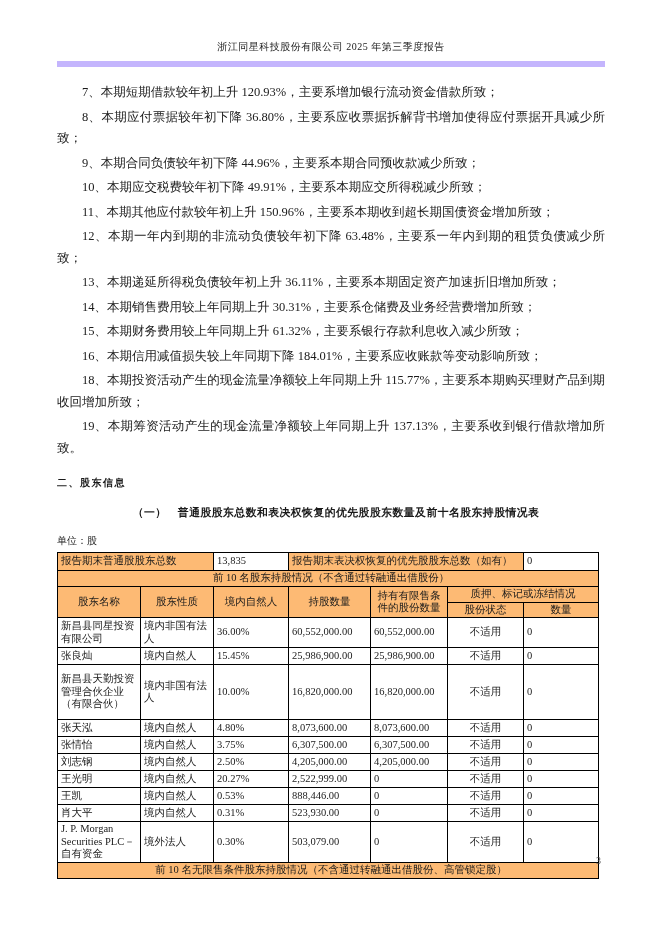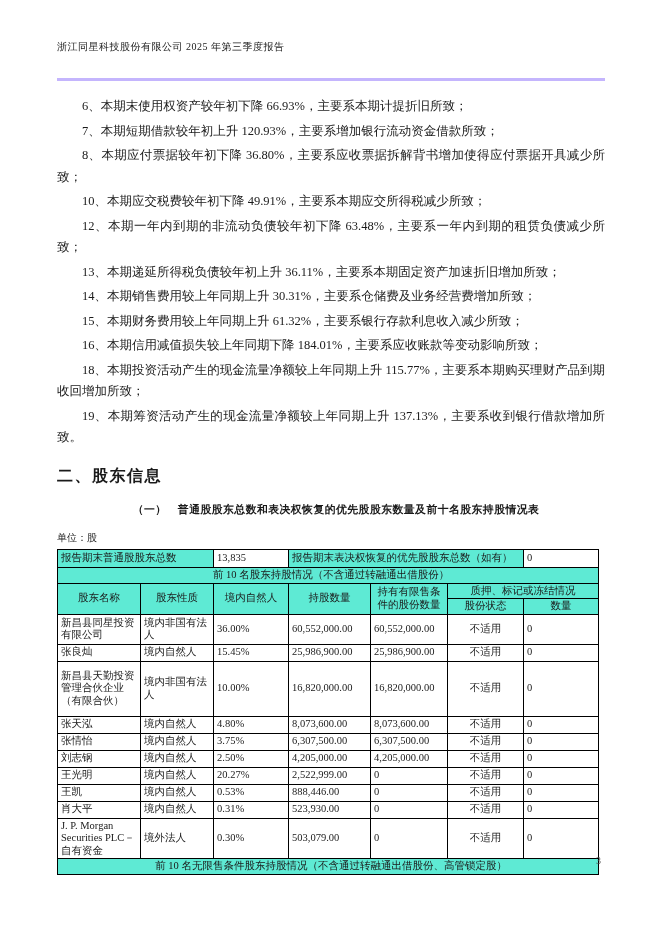--- a/index.html
+++ b/index.html
@@ -4,49 +4,49 @@
 <style>
   html,body { margin:0; padding:0; }
   body {
     width:662px; height:936px; background:#ffffff; position:relative; overflow:hidden;
     font-family:"Liberation Serif","DejaVu Serif",serif; color:#1a1a1a;
     -webkit-font-smoothing:antialiased;
   }
   .content { padding:40px 57px 0 57px; }
 
   .doc-header {
-    text-align:left; font-size:10px; letter-spacing:0.5px;
-    padding-bottom:24px; border-bottom:3px solid #c4b5fd;
+    text-align:center; font-size:10px; letter-spacing:0.5px;
+    padding-bottom:7px; border-bottom:6px solid #c4b5fd;
   }
 
   .notes { margin-top:15px; }
   .note {
     margin:0 0 3px 0; font-size:12.5px; line-height:21.5px;
     text-indent:2em; text-align:justify;
   }
 
   h2.section {
     margin:17px 0 16px 0; font-family:"Liberation Sans","DejaVu Sans",sans-serif;
-    font-size:16px; font-weight:bold; letter-spacing:1.5px;
+    font-size:10px; font-weight:bold; letter-spacing:1.5px;
   }
   h3.subsection {
     margin:16px 0 0 10px; font-family:"Liberation Sans","DejaVu Sans",sans-serif;
     font-size:10.8px; font-weight:bold; letter-spacing:0.5px;text-align:center;
   }
   .unit { font-size:10px; margin:14px 2px 3px 0; }
 
   table.sh {
     border-collapse:collapse; width:541px; table-layout:fixed;
     font-size:10.5px; margin-top:4px;
   }
   table.sh td, table.sh th {
     border:1px solid #000; padding:1px 3px; line-height:12.5px;
     font-weight:normal; vertical-align:middle; overflow-wrap:break-word;
   }
-  .gray { background:#5eead4; }
+  .gray { background:#fdba74; }
   .left { text-align:left; }
   .center { text-align:center; }
   .right { }
   .nowrap { white-space:nowrap; }
   tr.rA td { height:15px; }
   tr.rB td { height:13px;padding-left:9px; }
   table.sh tbody td { height:14px; }
   table.sh tbody tr.h27 td { height:27px; }
   table.sh tbody tr.h52 td { height:52px; }
   table.sh tbody tr.h37 td { height:37px; }
@@ -57,24 +57,25 @@
   }
 </style>
 </head>
 <body>
 
 <div class="content">
 
   <div class="doc-header">浙江同星科技股份有限公司 2025 年第三季度报告</div>
 
   <div class="notes">
-      <p class="note">6、本期末使用权资产较年初下降 66.93%，主要系本期计提折旧所致；</p>
       <p class="note">7、本期短期借款较年初上升 120.93%，主要系增加银行流动资金借款所致；</p>
       <p class="note">8、本期应付票据较年初下降 36.80%，主要系应收票据拆解背书增加使得应付票据开具减少所致；</p>
+      <p class="note">9、本期合同负债较年初下降 44.96%，主要系本期合同预收款减少所致；</p>
       <p class="note">10、本期应交税费较年初下降 49.91%，主要系本期应交所得税减少所致；</p>
+      <p class="note">11、本期其他应付款较年初上升 150.96%，主要系本期收到超长期国债资金增加所致；</p>
       <p class="note">12、本期一年内到期的非流动负债较年初下降 63.48%，主要系一年内到期的租赁负债减少所致；</p>
       <p class="note">13、本期递延所得税负债较年初上升 36.11%，主要系本期固定资产加速折旧增加所致；</p>
       <p class="note">14、本期销售费用较上年同期上升 30.31%，主要系仓储费及业务经营费增加所致；</p>
       <p class="note">15、本期财务费用较上年同期上升 61.32%，主要系银行存款利息收入减少所致；</p>
       <p class="note">16、本期信用减值损失较上年同期下降 184.01%，主要系应收账款等变动影响所致；</p>
       <p class="note">18、本期投资活动产生的现金流量净额较上年同期上升 115.77%，主要系本期购买理财产品到期收回增加所致；</p>
       <p class="note">19、本期筹资活动产生的现金流量净额较上年同期上升 137.13%，主要系收到银行借款增加所致。</p>
     </div>
 
   <h2 class="section">二、股东信息</h2>

